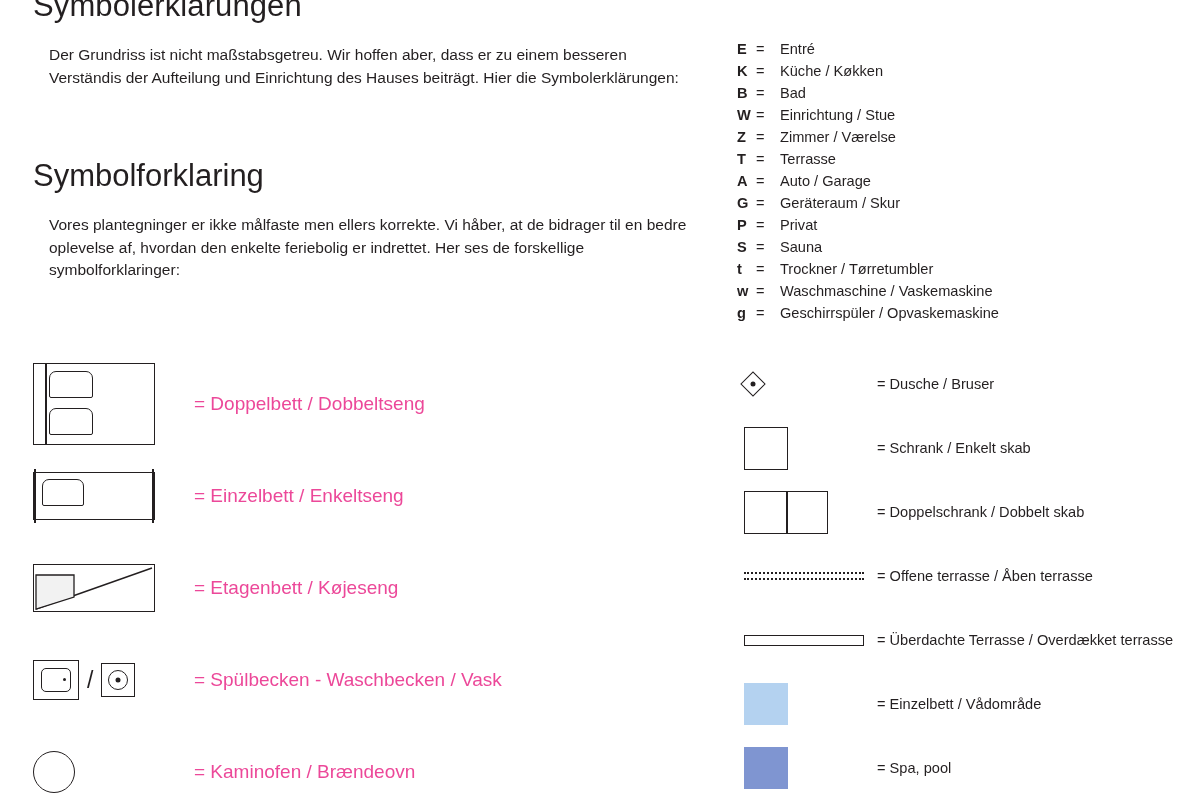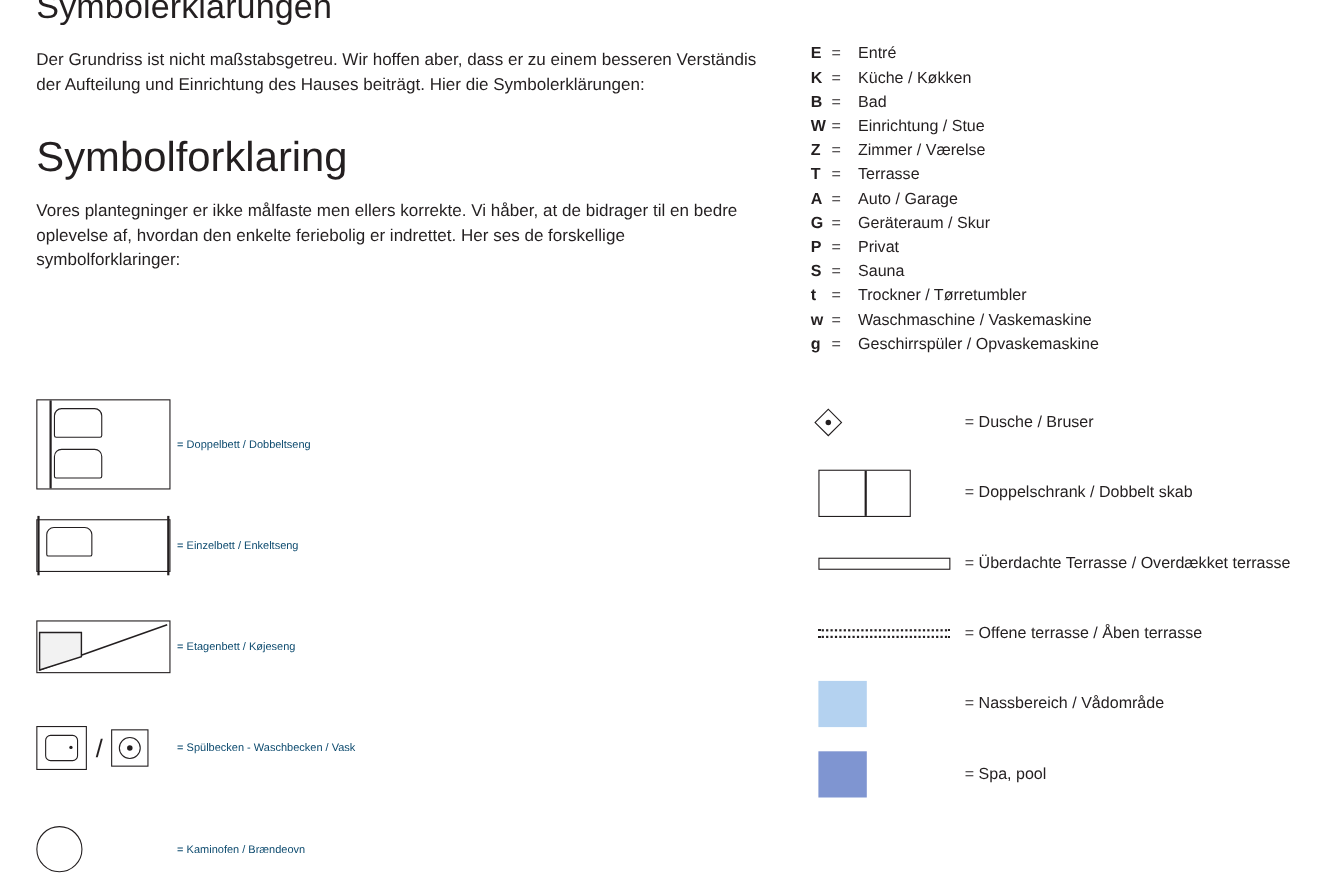--- a/index.html
+++ b/index.html
@@ -32,27 +32,27 @@
     font-size: 31px;
     font-weight: 400;
     letter-spacing: .1px;
     margin: 0;
     line-height: 40px;
     color: #231f20;
   }
   p.para {
     font-size: 15.5px;
     line-height: 22.5px;
-    margin: 18px 0 0 0;
+    margin: 18px 0 0 16px;
     color: #231f20;
   }
   h1.heading-dk {
-    font-size: 38px;
+    font-size: 31px;
     font-weight: 400;
-    margin: 34px 0 0 0;
+    margin: 67px 0 0 0;
     line-height: 40px;
     color: #231f20;
   }
   
   .sym-list {
     position: absolute;
     left: 33px;
     top: 358px;
     width: 660px;
   }
@@ -63,22 +63,23 @@
     height: 92px;
   }
   .sym-art {
     width: 128px;
     flex: 0 0 128px;
     display: flex;
     align-items: center;
     justify-content: flex-start;
   }
   .sym-label {
-    font-size: 10px;
-    color: #0c4a6e;
+    font-size: 19px;
+    color: #ec4899;
+    margin-left: 33px;
     white-space: nowrap;
   }
   
   .bed-double {
     width: 122px;
     height: 82px;
     border: 1.6px solid #231f20;
     box-sizing: border-box;
     position: relative;
   }
@@ -447,47 +448,53 @@
 
   <div class="rsym-list">
 
     <div class="rsym-row">
       <div class="rsym-art">
         <div class="shower-d"></div>
       </div>
       <div class="rsym-label">= Dusche / Bruser</div>
     </div>
 
+    <div class="rsym-row">
+      <div class="rsym-art">
+        <div class="cab-single"></div>
+      </div>
+      <div class="rsym-label">= Schrank / Enkelt skab</div>
+    </div>
 
     <div class="rsym-row">
       <div class="rsym-art">
         <div class="cab-double"></div>
       </div>
       <div class="rsym-label">= Doppelschrank / Dobbelt skab</div>
     </div>
 
     <div class="rsym-row">
       <div class="rsym-art">
+        <div class="terr-open"></div>
+      </div>
+      <div class="rsym-label">= Offene terrasse / Åben terrasse</div>
+    </div>
+
+    <div class="rsym-row">
+      <div class="rsym-art">
         <div class="terr-cov"></div>
       </div>
       <div class="rsym-label">= Überdachte Terrasse / Overdækket terrasse</div>
     </div>
 
     <div class="rsym-row">
       <div class="rsym-art">
-        <div class="terr-open"></div>
-      </div>
-      <div class="rsym-label">= Offene terrasse / Åben terrasse</div>
-    </div>
-
-    <div class="rsym-row">
-      <div class="rsym-art">
         <div class="swatch wet"></div>
       </div>
-      <div class="rsym-label">= Nassbereich / Vådområde</div>
+      <div class="rsym-label">= Einzelbett / Vådområde</div>
     </div>
 
     <div class="rsym-row">
       <div class="rsym-art">
         <div class="swatch spa"></div>
       </div>
       <div class="rsym-label">= Spa, pool</div>
     </div>
 
   </div>

